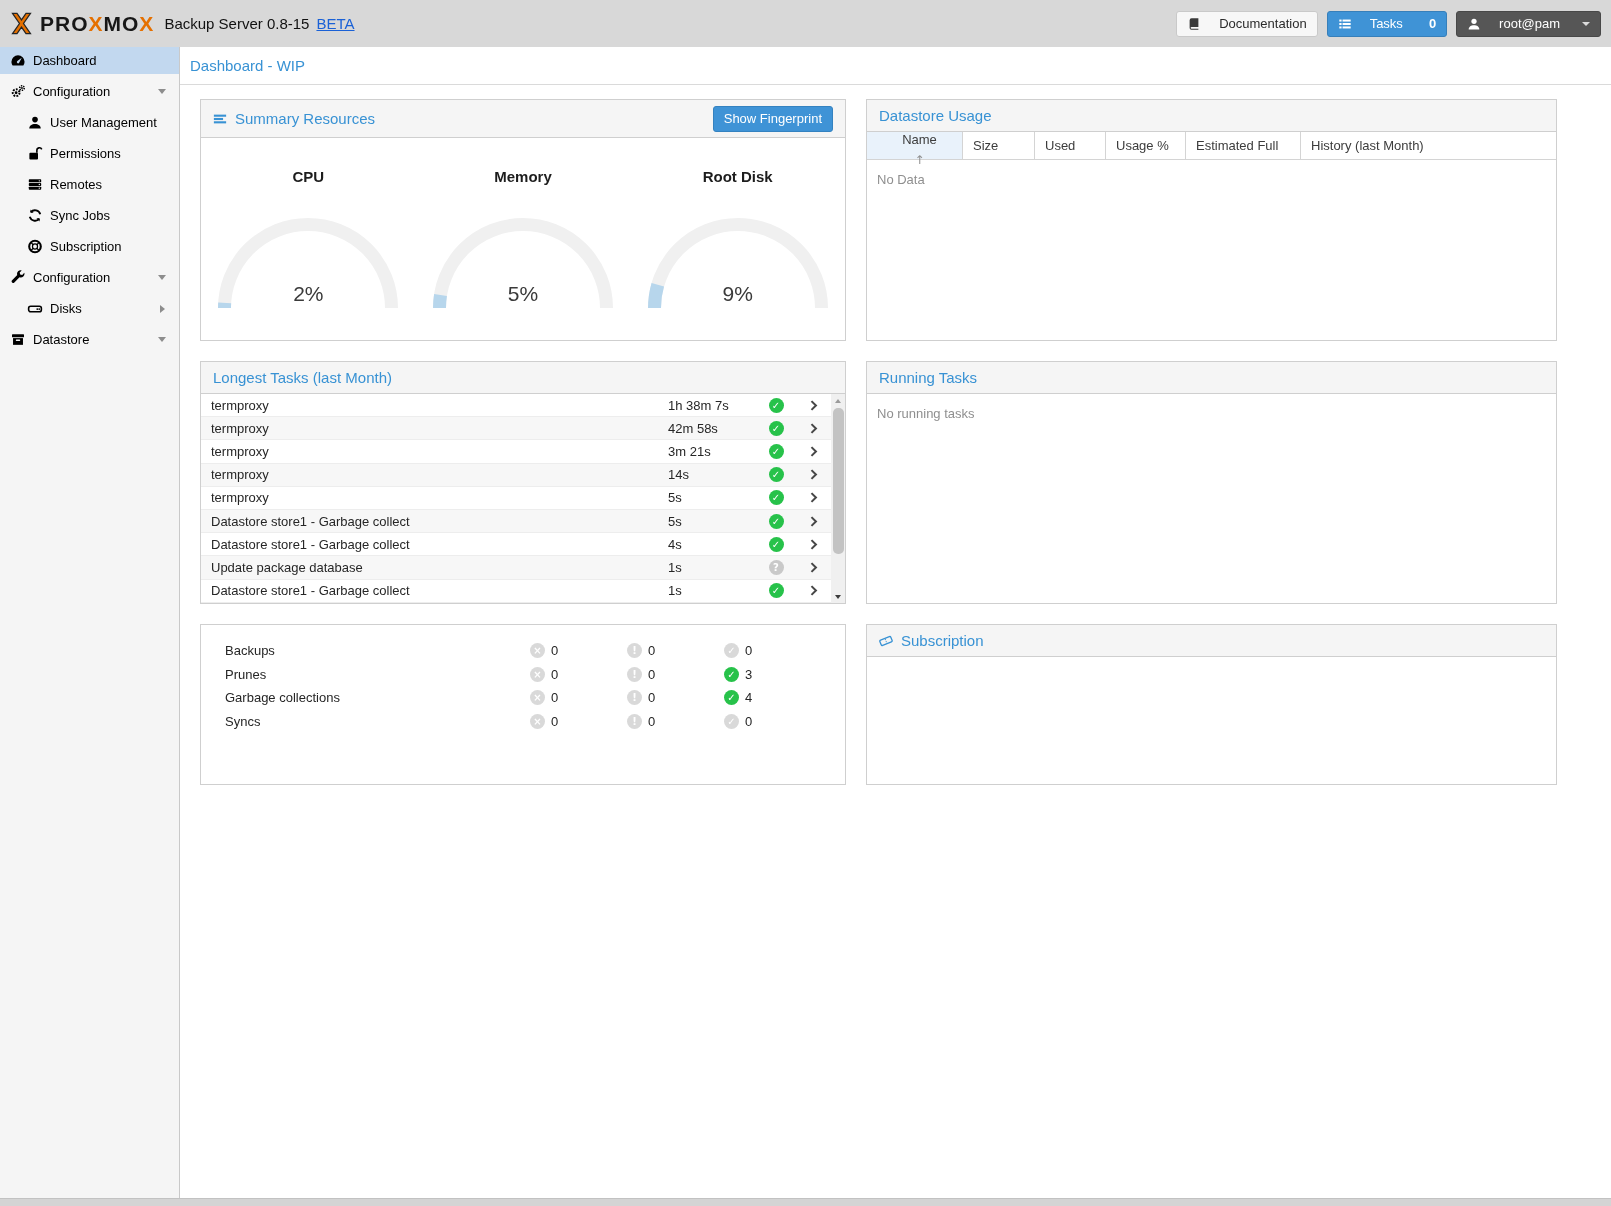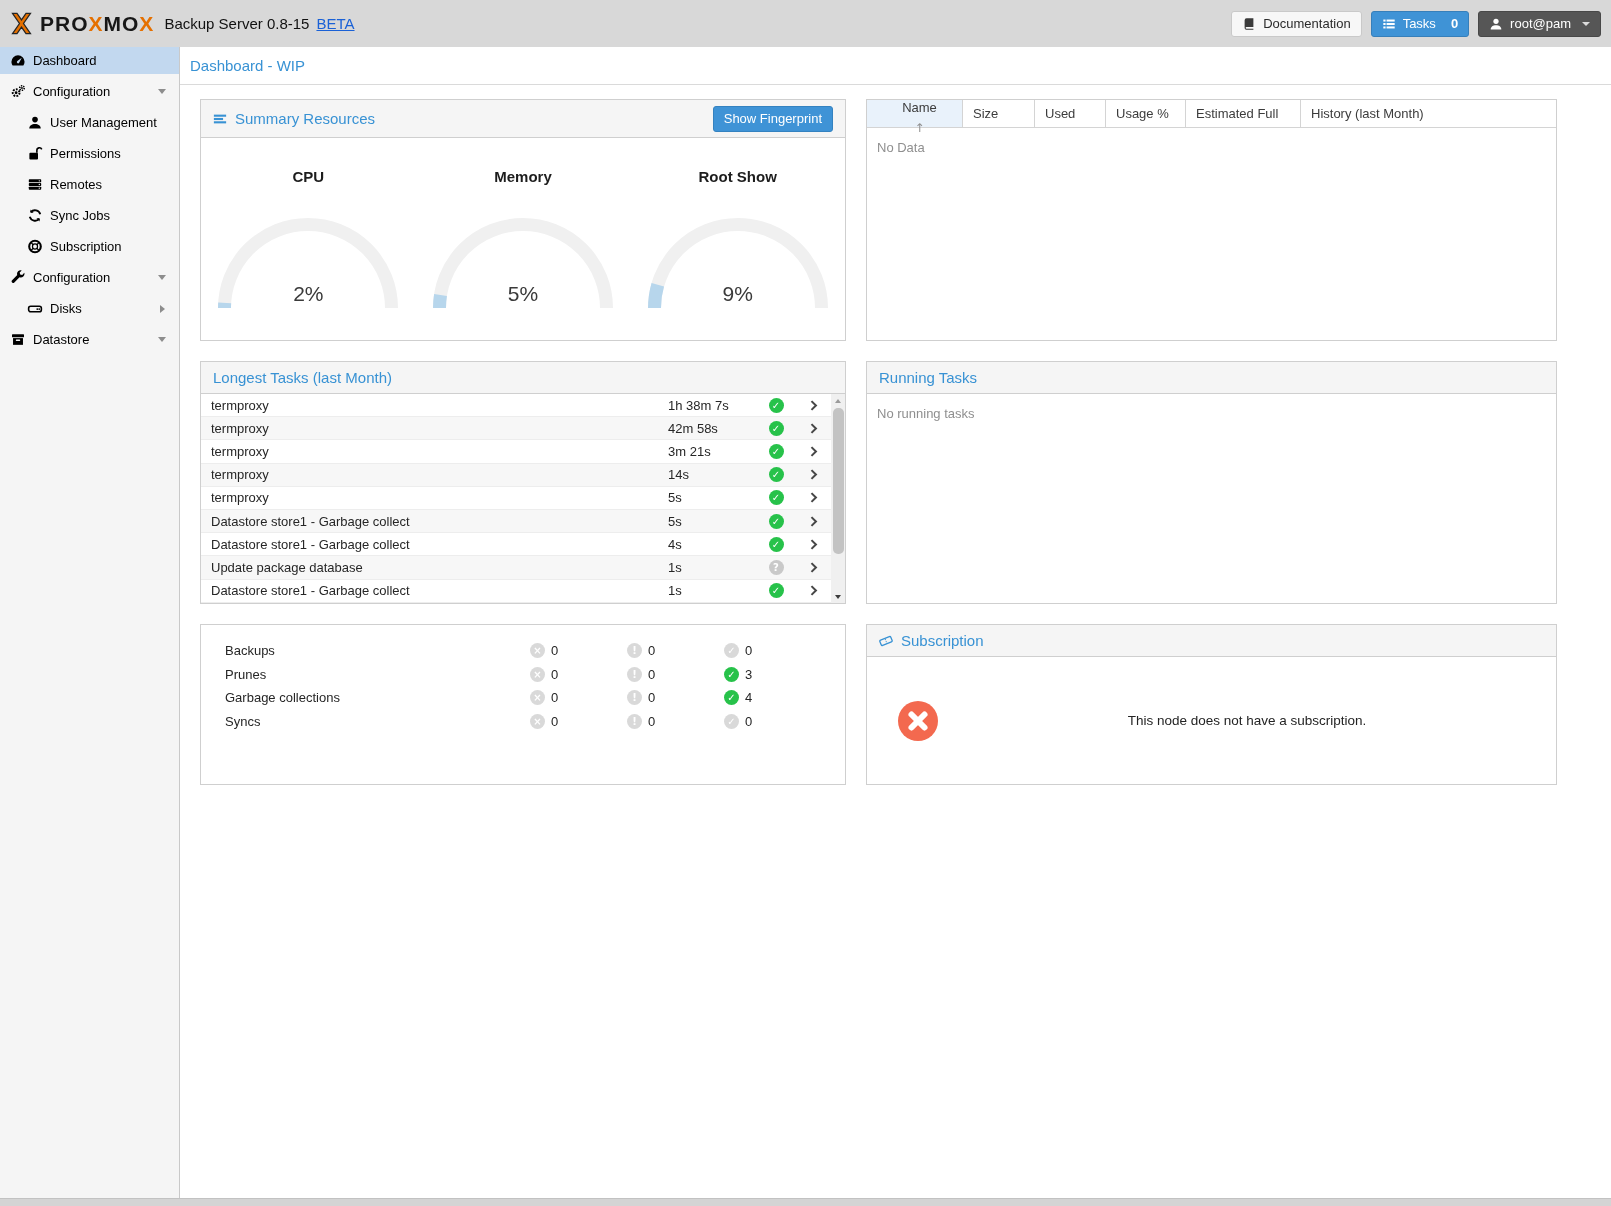--- a/index.html
+++ b/index.html
@@ -9,21 +9,21 @@
 
   
   .topbar { height:47px; background:#d8d8d8; display:flex; align-items:center; padding:0 10px 0 8px; flex:0 0 auto; }
   .logo { display:flex; align-items:center; }
   .logo-mark { width:27px; height:27px; margin-right:5px; }
   .logotype { font-size:21px; font-weight:bold; letter-spacing:1px; color:#171717; }
   .logotype .orange { color:#e57000; }
   .product { font-size:15px; margin-left:10px; color:#111; }
   .beta { font-size:15px; margin-left:7px; color:#1a61d6; text-decoration:underline; cursor:pointer; }
   .tb-spacer { flex:1; }
-  .tb-btn { height:26px; display:flex; align-items:center; gap:7px; border-radius:3px; font-size:13px; padding:0 10px; margin-left:9px; cursor:pointer; border:1px solid transparent; }
+  .tb-btn { height:26px; display:flex; align-items:center; gap:18px; border-radius:3px; font-size:13px; padding:0 10px; margin-left:9px; cursor:pointer; border:1px solid transparent; }
   .btn-doc { background:#f7f7f7; border-color:#c9c9c9; color:#2b2b2b; }
   .btn-tasks { background:#3f93d6; border-color:#367fba; color:#fff; }
   .btn-tasks .count { font-weight:bold; margin-left:8px; }
   .btn-user { background:#565656; border-color:#484848; color:#fff; }
   .i14 { width:14px; height:14px; display:block; }
   .caret-dn-lt { width:0; height:0; border-left:4px solid transparent; border-right:4px solid transparent; border-top:4.5px solid #dcdcdc; margin-left:4px; }
 
   
   .shell { flex:1; display:flex; min-height:0; }
   .sidebar { width:180px; background:#f5f5f5; border-right:1px solid #c9c9c9; padding-top:0; flex:0 0 auto; }
@@ -283,33 +283,36 @@
               <div class="g-title">Memory</div>
               <div class="gauge">
                 <svg width="190" height="97" viewBox="0 0 190 97">
                   <path d="M 11.5 96 A 83.5 83.5 0 0 1 178.5 96" fill="none" stroke="#f0f0f0" stroke-width="13"></path>
                   <path d="M 11.5 96 A 83.5 83.5 0 0 1 178.5 96" fill="none" stroke="#b7d6ec" stroke-width="13" stroke-dasharray="13.1 999"></path>
                 </svg>
                 <div class="g-val">5%</div>
               </div>
             </div>
             <div class="g-col">
-              <div class="g-title">Root Show</div>
+              <div class="g-title">Root Disk</div>
               <div class="gauge">
                 <svg width="190" height="97" viewBox="0 0 190 97">
                   <path d="M 11.5 96 A 83.5 83.5 0 0 1 178.5 96" fill="none" stroke="#f0f0f0" stroke-width="13"></path>
                   <path d="M 11.5 96 A 83.5 83.5 0 0 1 178.5 96" fill="none" stroke="#b7d6ec" stroke-width="13" stroke-dasharray="23.6 999"></path>
                 </svg>
                 <div class="g-val">9%</div>
               </div>
             </div>
           </div>
         </section>
 
         <section class="panel p-du">
+          <div class="p-head">
+            <span>Datastore Usage</span>
+          </div>
           <div class="du-thead">
             <div class="du-th sorted">
                 <span>Name</span>
                 <span class="sort-arrow">↑</span>
               </div>
             <div class="du-th">
                 <span>Size</span>
               </div>
             <div class="du-th">
                 <span>Used</span>
@@ -527,31 +530,20 @@
         <section class="panel p-sub">
           <div class="p-head">
             <svg class="i14" viewBox="0 0 16 16">
                 <g transform="rotate(-22 8 8)">
                   <rect x="1.3" y="4.8" width="13.4" height="6.4" rx="1.3" fill="none" stroke="#3892d4" stroke-width="1.5"></rect>
                   <line x1="8" y1="5.4" x2="8" y2="10.6" stroke="#3892d4" stroke-width="1" stroke-dasharray="1.3 1.1"></line>
                 </g>
               </svg>
             <span>Subscription</span>
           </div>
-          <div class="sub-body">
-            <div class="sub-icon">
-              <svg width="40" height="40" viewBox="0 0 40 40">
-                  <g stroke="#fff" stroke-width="6" stroke-linecap="round">
-                    <line x1="13.5" y1="13.5" x2="26.5" y2="26.5"></line>
-                    <line x1="26.5" y1="13.5" x2="13.5" y2="26.5"></line>
-                  </g>
-                </svg>
-            </div>
-            <div class="sub-msg">This node does not have a subscription.</div>
-          </div>
         </section>
 
       </div>
     </main>
   </div>
 
   <footer class="statusbar"></footer>
 </div>
 
 </body></html>

